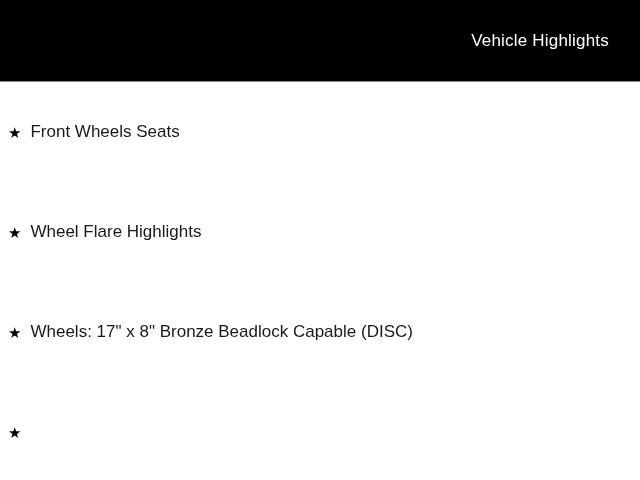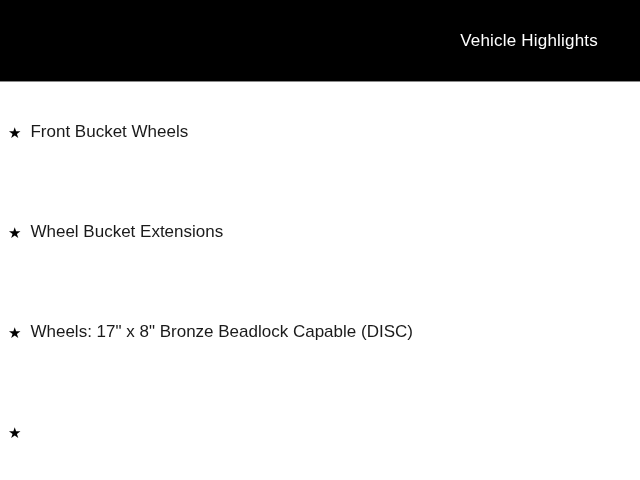--- a/index.html
+++ b/index.html
@@ -17,21 +17,21 @@
       overflow: hidden;
     }
     .header {
       width: 100%;
       height: 82px;
       background: #000000;
       border-bottom: 1px solid #8a8a8a;
       display: flex;
       align-items: center;
       justify-content: flex-end;
-      padding-right: 42px;
+      padding-right: 31px;
     }
     .header-title {
       color: #ffffff;
       font-size: 17px;
       font-weight: 400;
       letter-spacing: 0.2px;
     }
     .highlights-list {
       list-style: none;
       margin: 0;
@@ -61,25 +61,25 @@
 
 <div class="screen">
 
   <div class="header">
     <span class="header-title">Vehicle Highlights</span>
   </div>
 
   <ul class="highlights-list">
     <li class="highlight-item">
       <span class="star">★</span>
-      <span class="item-label">Front Bucket Wheels</span>
+      <span class="item-label">Front Wheels Seats</span>
     </li>
     <li class="highlight-item">
       <span class="star">★</span>
-      <span class="item-label">Wheel Bucket Extensions</span>
+      <span class="item-label">Wheel Flare Highlights</span>
     </li>
     <li class="highlight-item">
       <span class="star">★</span>
       <span class="item-label">Wheels: 17" x 8" Bronze Beadlock Capable (DISC)</span>
     </li>
     <li class="highlight-item">
       <span class="star">★</span>
     </li>
   </ul>
 

